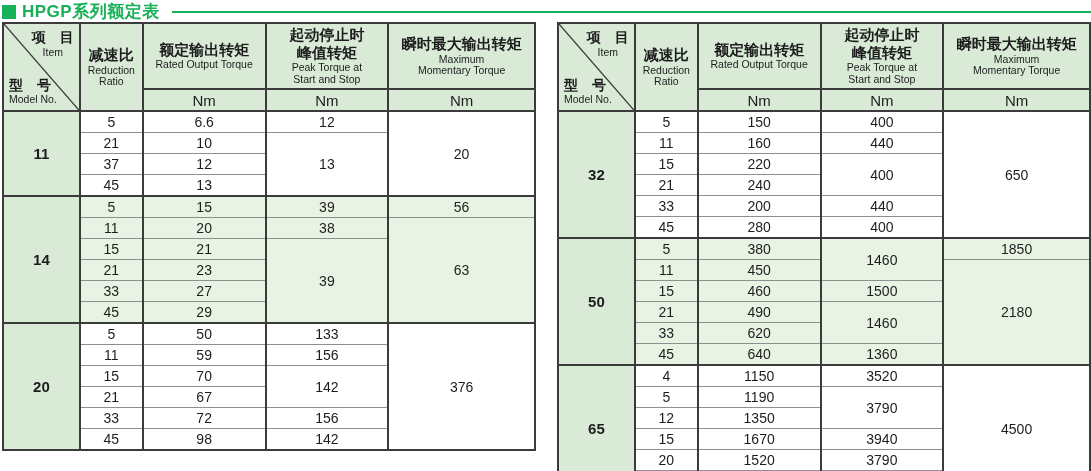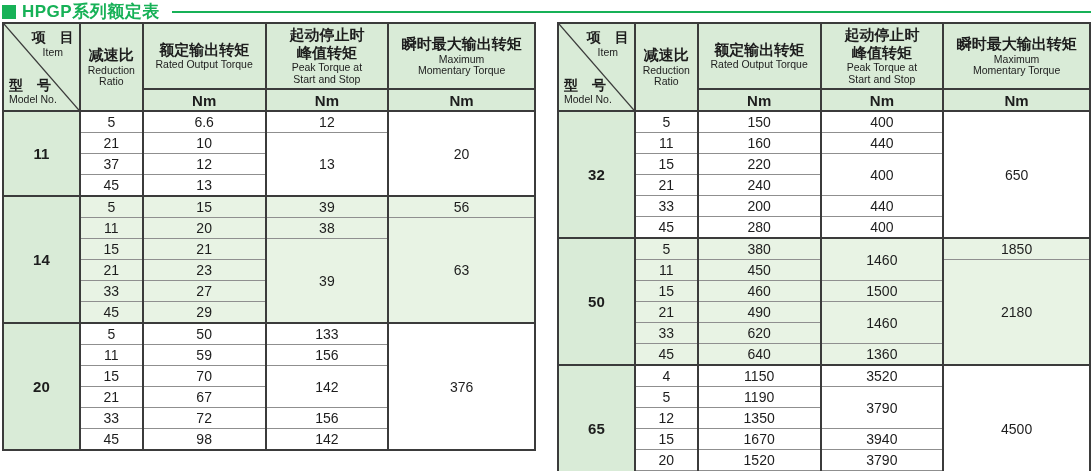--- a/index.html
+++ b/index.html
@@ -36,21 +36,21 @@
   }
   
   table.ratings thead th{
     background:var(--head-bg);
     border:2px solid var(--line-dark);
   }
   tr.hdr-main{height:66px;}
   tr.hdr-unit{height:22px;}
   .h-zh{display:block;font-size:15px;font-weight:bold;line-height:1.18;white-space:pre-line;}
   .h-en{display:block;font-size:10.5px;font-weight:normal;line-height:1.12;white-space:pre-line;margin-top:1px;}
-  .unit-cell{font-size:15px;font-weight:bold;}
+  .unit-cell{font-size:15px;font-weight:normal;}
 
   
   th.corner{position:relative;overflow:hidden;}
   th.corner svg{position:absolute;left:0;top:0;width:100%;height:100%;display:block;}
   .corner-item{position:absolute;top:5px;right:5px;}
   .corner-model{position:absolute;bottom:4px;left:5px;text-align:left;}
   .corner-item .h-zh,.corner-model .h-zh{font-size:14px;}
   .corner-item .h-en,.corner-model .h-en{font-size:10.5px;}
 
   

